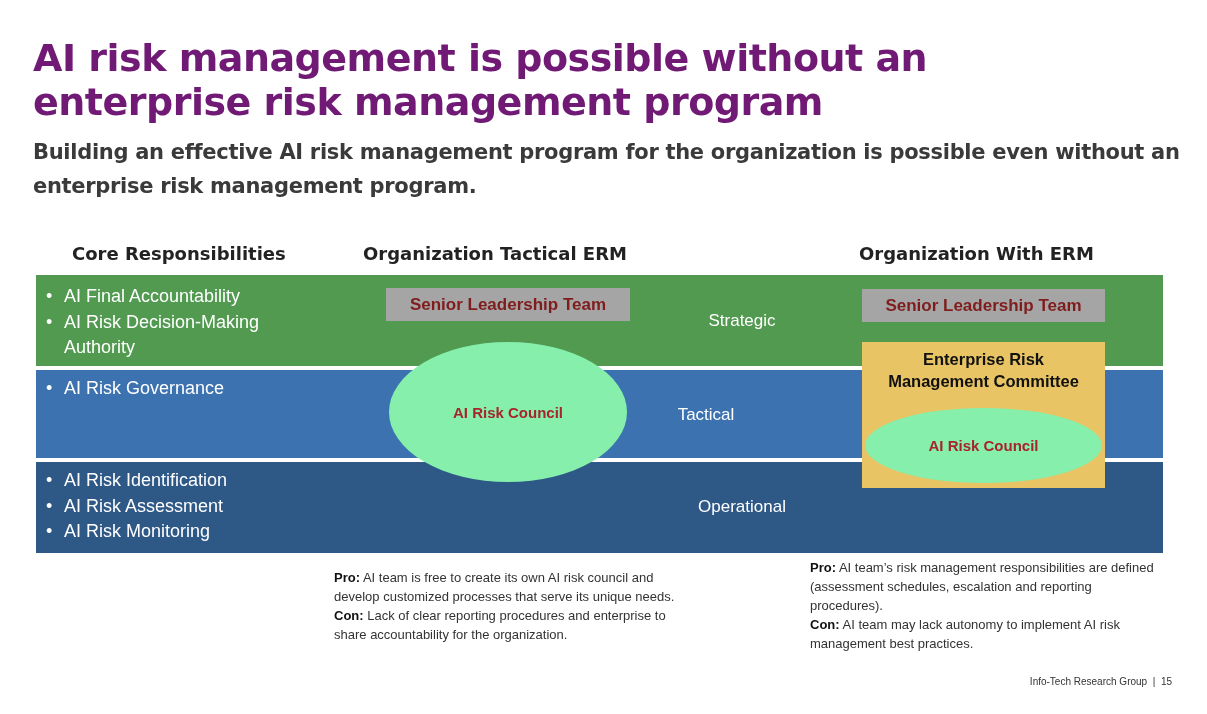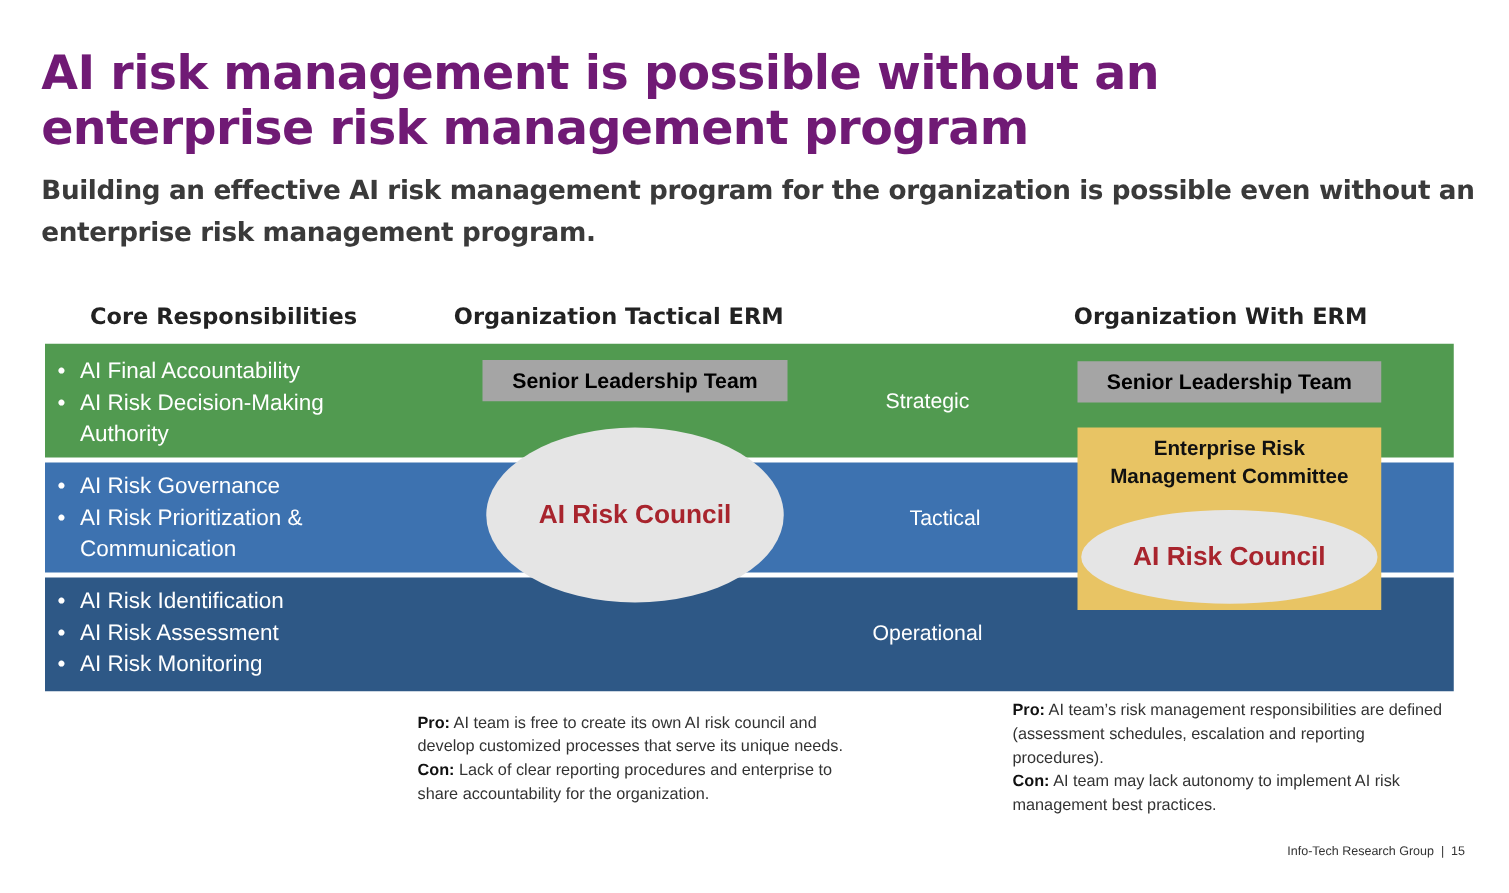--- a/index.html
+++ b/index.html
@@ -9,22 +9,22 @@
   .colhead { position:absolute; top:243px; font-family:"DejaVu Sans", sans-serif; font-weight:bold; font-size:18px; color:#222; white-space:nowrap; }
   .band { position:absolute; left:36px; width:1127px; }
   .band-green { top:275px; height:91px; background:#519a50; }
   .band-blue { top:370px; height:88px; background:#3d72b0; }
   .band-navy { top:462px; height:91px; background:#2e5886; }
   .resp { position:absolute; left:44px; color:#ffffff; font-family:"Liberation Sans", sans-serif; font-size:18px; line-height:25.5px; font-stretch:condensed; }
   .resp ul { margin:0; padding:0; list-style:none; }
   .resp li { position:relative; padding-left:20px; }
   .resp li::before { content:"•"; position:absolute; left:2px; }
   .level { position:absolute; width:120px; text-align:center; color:#ffffff; font-size:17px; }
-  .slt { position:absolute; height:33px; background:#a5a5a5; color:#000000; font-weight:bold; font-size:17px; line-height:33px; text-align:center; }
-  .ellipse { position:absolute; background:#e5e5e5; border-radius:50%; display:flex; align-items:center; justify-content:center; color:#a8242d; font-weight:bold; font-size:21px; }
+  .slt { position:absolute; height:33px; background:#a5a5a5; color:#7f1d1d; font-weight:bold; font-size:17px; line-height:33px; text-align:center; }
+  .ellipse { position:absolute; background:#86efac; border-radius:50%; display:flex; align-items:center; justify-content:center; color:#a8242d; font-weight:bold; font-size:15px; }
   .erm-box { position:absolute; left:862px; top:342px; width:243px; height:146px; background:#e8c464; }
   .erm-title { position:absolute; left:0; top:6px; width:100%; text-align:center; color:#111; font-weight:bold; font-size:16.5px; line-height:22px; }
   .note { position:absolute; color:#333; font-size:13px; line-height:19px; }
   .note b { color:#111; }
   .footer { position:absolute; right:35px; top:676px; font-size:10px; color:#333; }
 </style>
 </head>
 <body>
 
 <div class="title">AI risk management is possible without an enterprise risk management program</div>
@@ -40,33 +40,32 @@
 
 <div class="resp" style="top:284px;">
   <ul>
     <li>AI Final Accountability</li>
     <li style="width:200px;">AI Risk Decision-Making Authority</li>
   </ul>
 </div>
 <div class="resp" style="top:376px;">
   <ul>
     <li>AI Risk Governance</li>
-    <li style="width:200px;">AI Risk Prioritization &amp; Communication</li>
   </ul>
 </div>
 <div class="resp" style="top:468px;">
   <ul>
     <li>AI Risk Identification</li>
     <li>AI Risk Assessment</li>
     <li>AI Risk Monitoring</li>
   </ul>
 </div>
 
 <div class="level" style="left:682px; top:311px;">Strategic</div>
-<div class="level" style="left:696px; top:405px;">Tactical</div>
+<div class="level" style="left:646px; top:405px;">Tactical</div>
 <div class="level" style="left:682px; top:497px;">Operational</div>
 
 <div class="slt" style="left:386px; top:288px; width:244px;">Senior Leadership Team</div>
 <div class="ellipse" style="left:389px; top:342px; width:238px; height:140px;">
   <span>AI Risk Council</span>
 </div>
 
 <div class="slt" style="left:862px; top:289px; width:243px;">Senior Leadership Team</div>
 <div class="erm-box">
   <div class="erm-title" style="padding:0 20px; box-sizing:border-box;">Enterprise Risk Management Committee</div>

